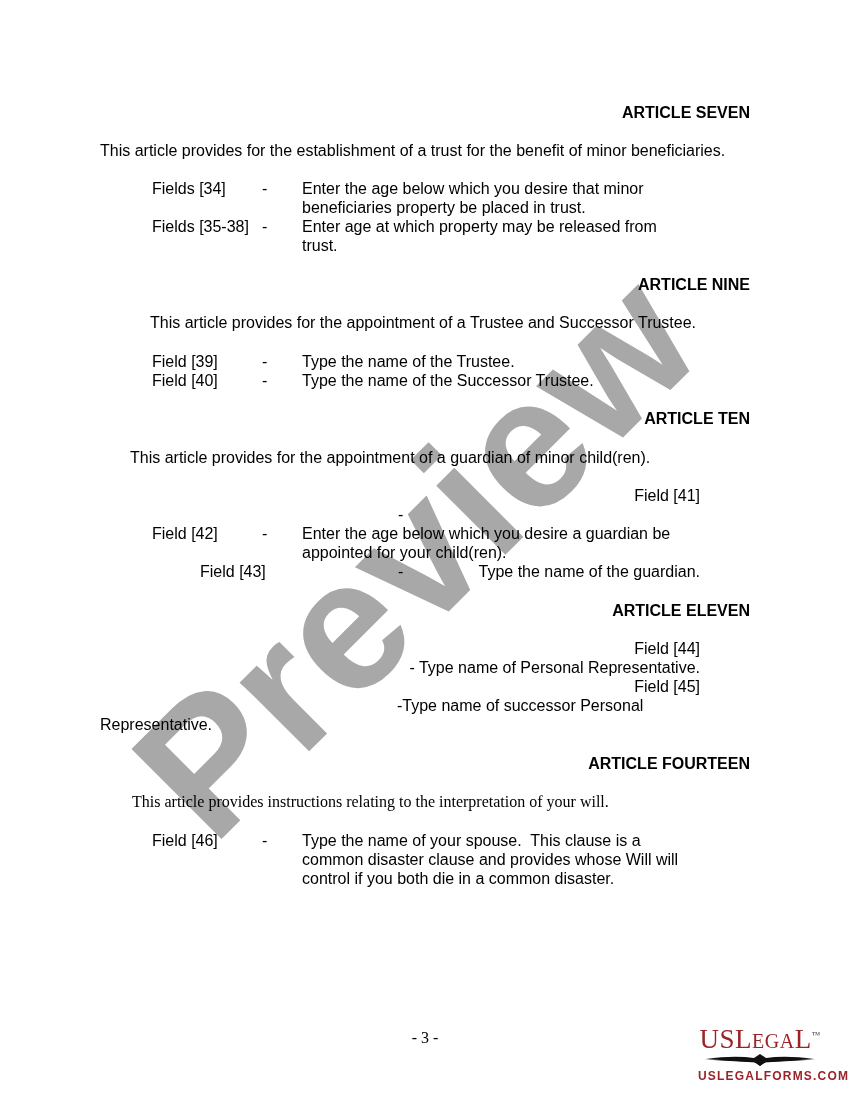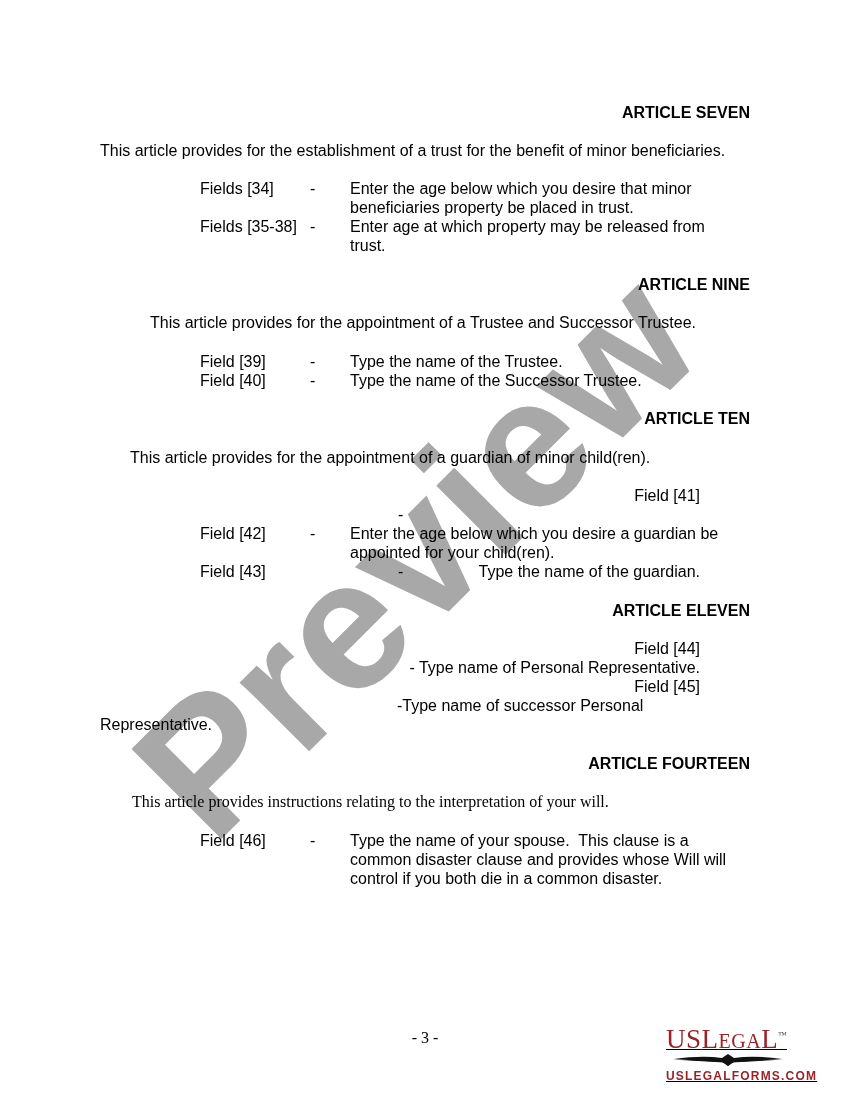--- a/index.html
+++ b/index.html
@@ -19,36 +19,36 @@
   }
   
   .content { position:absolute; left:100px; top:103px; width:650px; z-index:1; }
   .heading { font-weight:bold; text-align:right; white-space:pre-wrap; }
   .para    { white-space:pre-wrap; }
   .ind50 { text-indent:50px; }
   .ind30 { text-indent:30px; }
   .ind32 { text-indent:32px;font-family:Liberation Serif, serif; }
   .mt19 { margin-top:19px; }
   .mt20 { margin-top:20px; }
-  .frow { display:flex; margin-left:100px; }
+  .frow { display:flex; margin-left:52px; }
   .frow .lbl { width:110px; flex:none; white-space:nowrap; }
   .frow .dsh { width:40px;  flex:none; }
   .frow .dsc { width:393px; flex:none; white-space:pre-wrap; }
   .line { position:relative; height:19px; }
   .r-edge  { position:absolute; right:50px; white-space:nowrap; }
   .at-0    { position:absolute; left:0; white-space:nowrap; }
   .at-100  { position:absolute; left:100px; white-space:nowrap; }
   .at-297  { position:absolute; left:297px; white-space:nowrap; }
   .dash-mid{ position:absolute; left:298px; }
   
   .pagenum {
     position:absolute; left:0; top:1028px; width:850px; text-align:center;
     font-family:"Liberation Serif", serif; font-size:16px; z-index:1;
   }
-  .logo { position:absolute; left:666px; top:1020px; width:124px; text-align:left; z-index:1;text-decoration:underline; }
+  .logo { position:absolute; left:698px; top:1020px; width:124px; text-align:center; z-index:1; }
   .logo-word {
     font-family:"Liberation Serif", serif; color:#9b2328; white-space:nowrap;
     line-height:30px; letter-spacing:0.5px;
   }
   .logo-word .lg { font-size:27px; }
   .logo-word .sm { font-size:20px; }
   .logo-word .tm { font-size:9px; color:#444; vertical-align:10px; letter-spacing:0; }
   .logo-eagle { display:block; margin:-4px auto 0 auto; }
   .logo-site  {
     font-size:12px; font-weight:bold; color:#9b2328;

